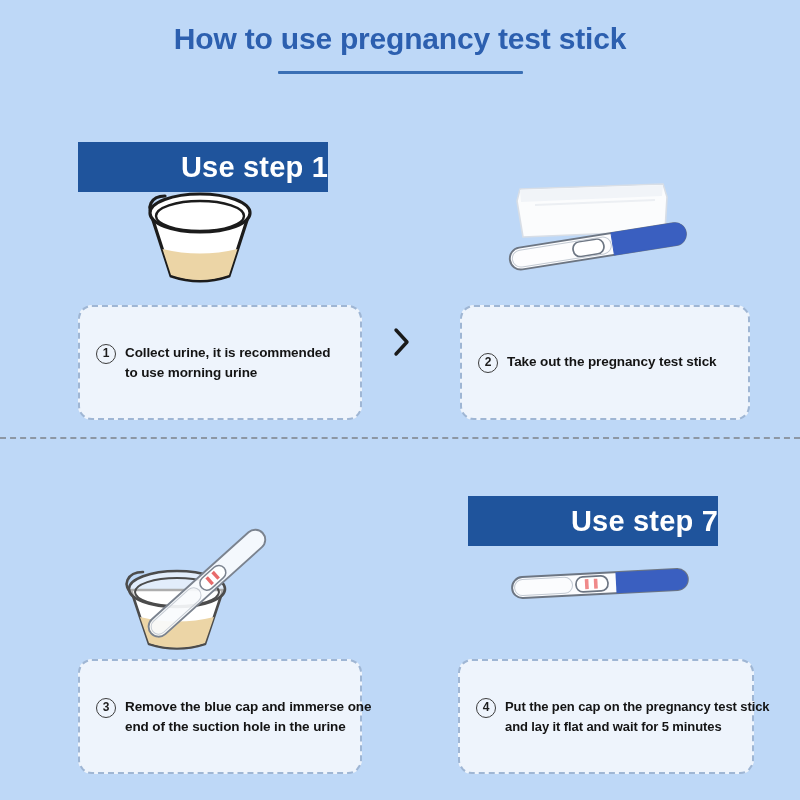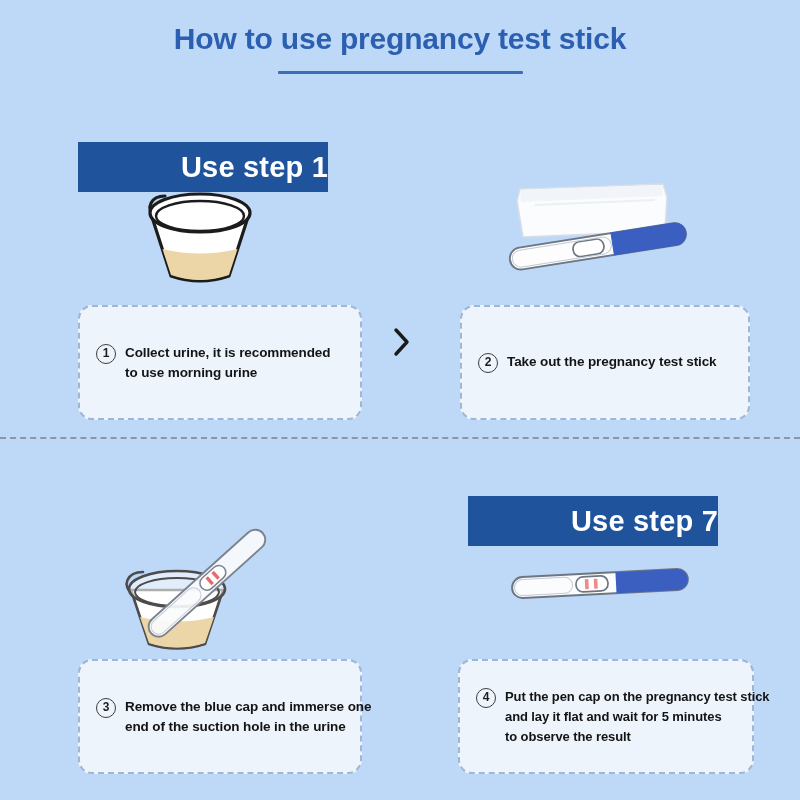--- a/index.html
+++ b/index.html
@@ -313,21 +313,20 @@
             </g>
           </svg>
         </div>
 
         <div class="caption-box">
           <div class="caption-inner">
             <span class="num-circle">4</span>
             <span class="caption-text">
               <span class="ln">Put the pen cap on the pregnancy test stick</span>
               <span class="ln">and lay it flat and wait for 5 minutes</span>
-              <span class="ln">to observe the result</span>
             </span>
           </div>
         </div>
       </div>
     </div>
 
   </div>
 </div>
 
 </body></html>

